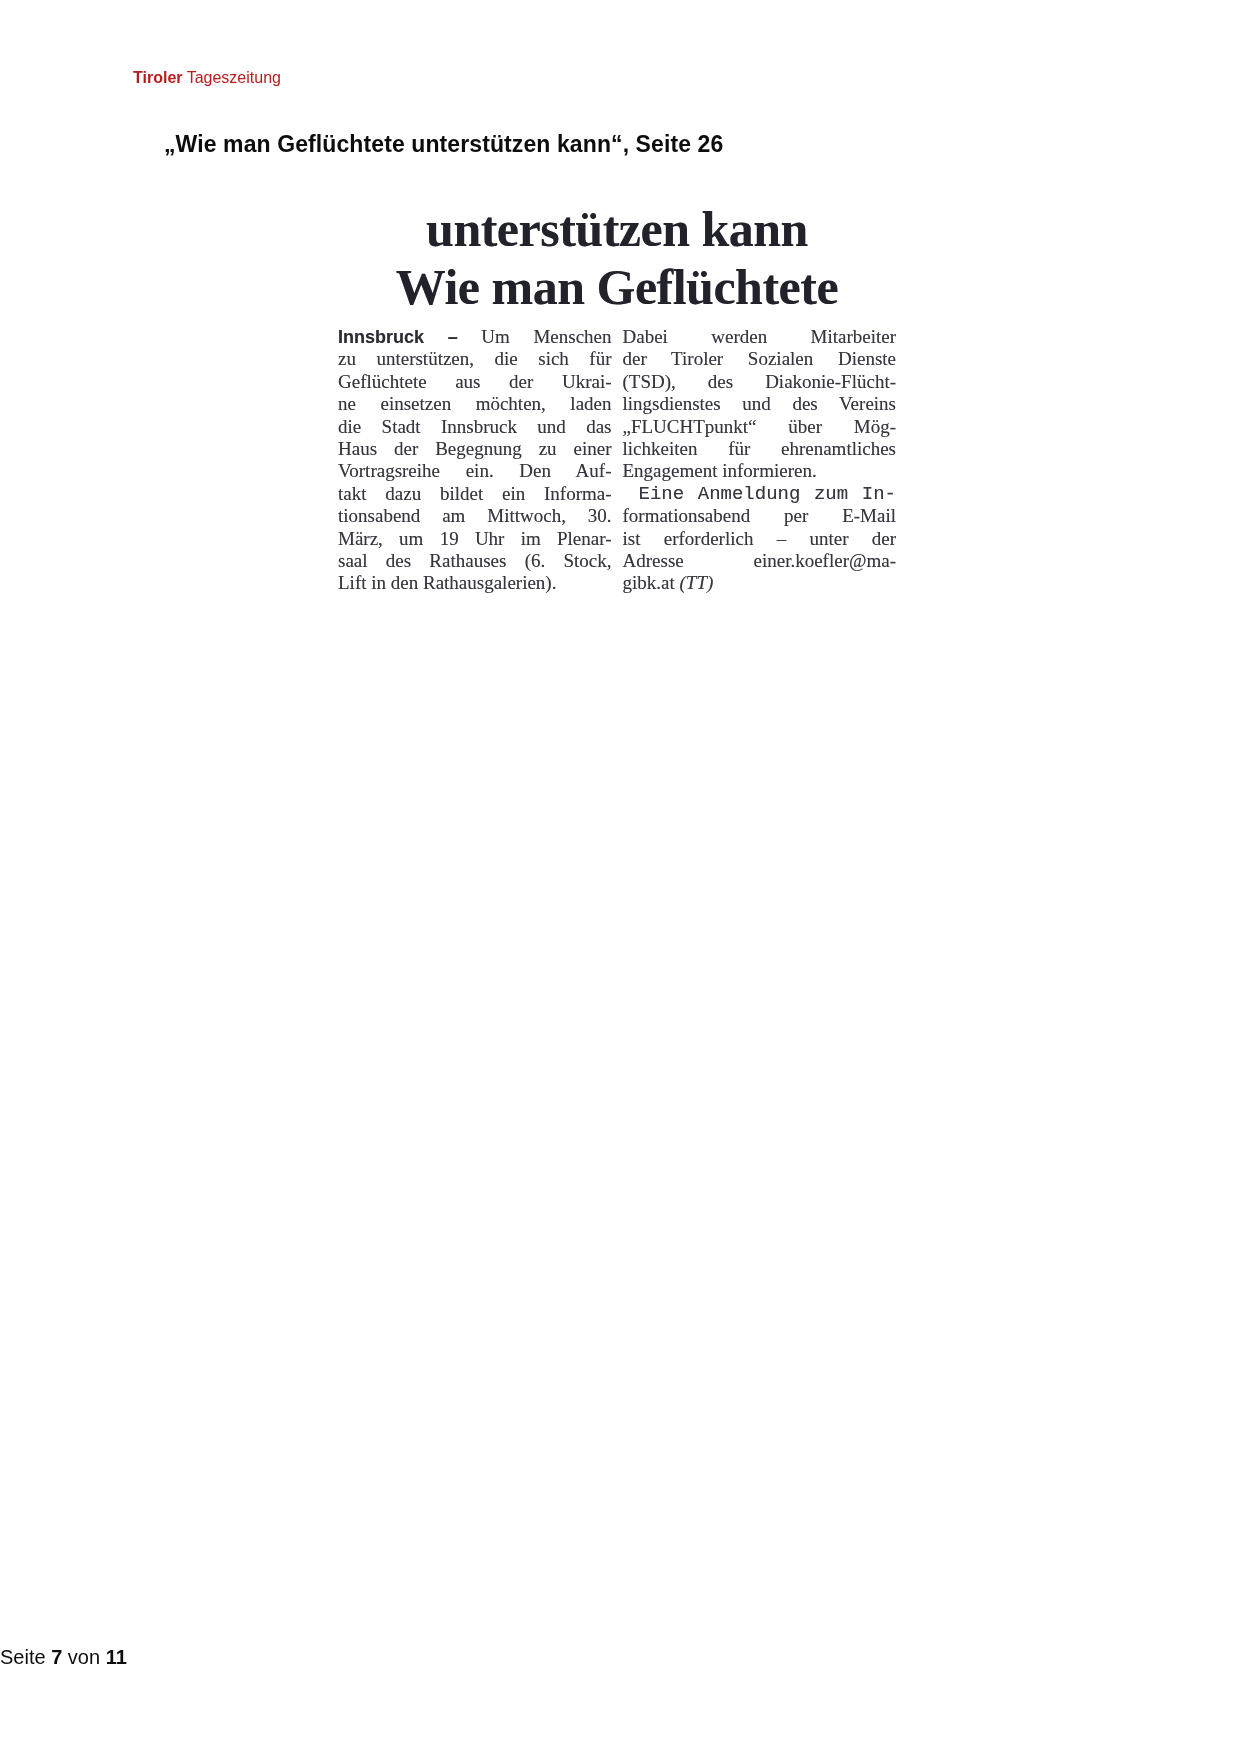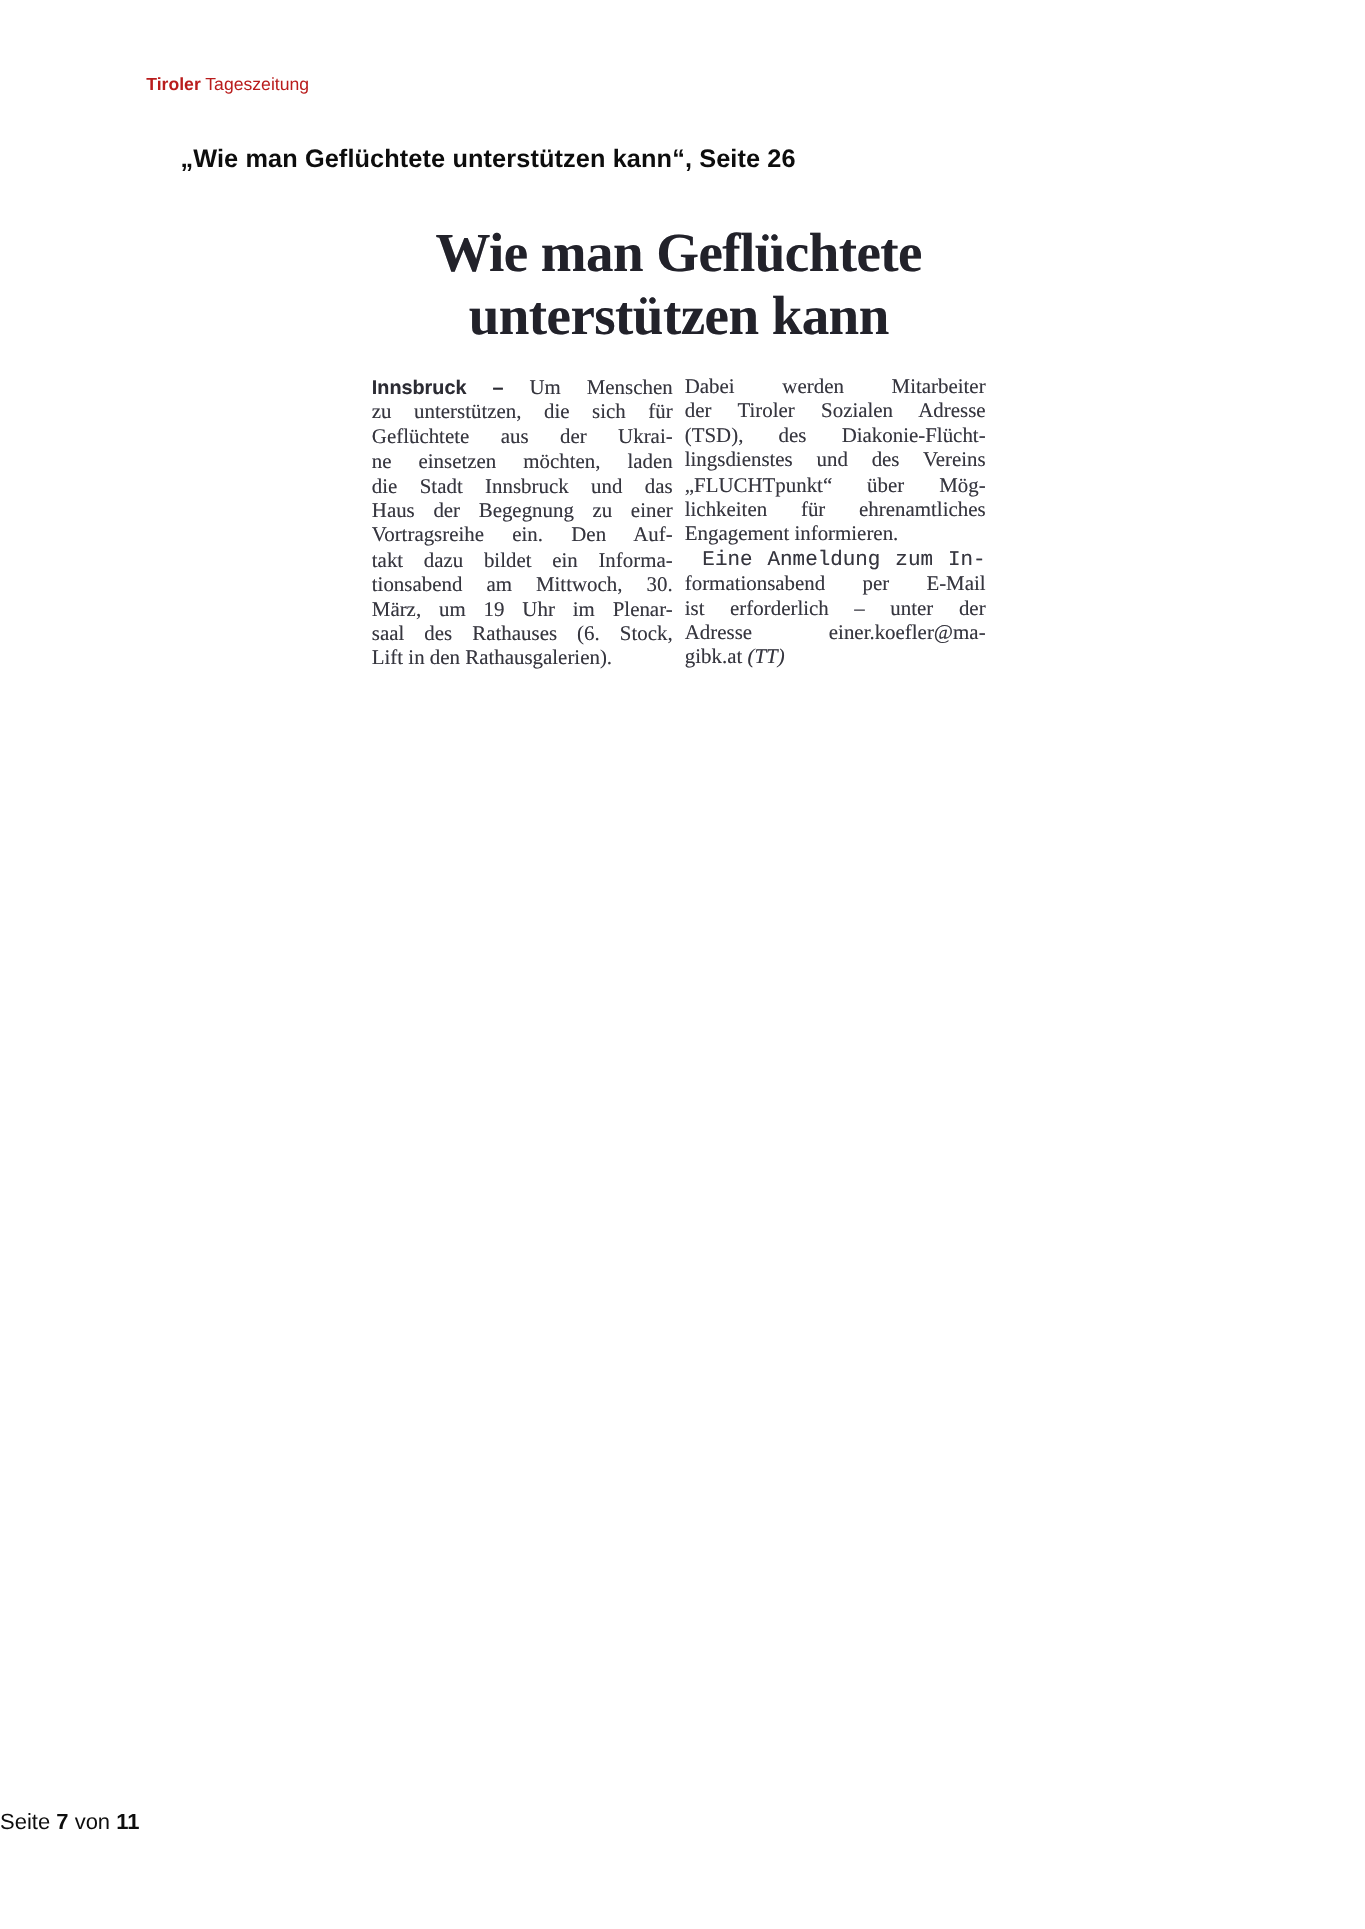--- a/index.html
+++ b/index.html
@@ -53,21 +53,21 @@
     text-align: center;
     font-size: 50px;
     line-height: 58px;
     font-weight: 700;
     color: #22222a;
     letter-spacing: -0.5px;
   }
   .columns {
     display: flex;
     gap: 11px;
-    margin-top: 25px;
+    margin-top: 10px;
   }
   .col {
     flex: 1;
     font-size: 19px;
     line-height: 22.4px;
   }
   .line {
     text-align: justify;
     text-align-last: justify;
   }
@@ -101,43 +101,43 @@
 </style>
 </head>
 <body>
 
 <div class="source-line"><b>Tiroler</b><span> Tageszeitung</span></div>
 
 <div class="doc-heading">„Wie man Geflüchtete unterstützen kann“, Seite 26</div>
 
 <div class="clipping">
   <div class="headline">
+    <div>unterstützen kann</div>
     <div>Wie man Geflüchtete</div>
-    <div>unterstützen kann</div>
   </div>
 
   <div class="columns">
     <div class="col">
       <div class="line"><b class="dateline">Innsbruck –</b><span> Um Menschen</span></div>
       <div class="line">zu unterstützen, die sich für</div>
       <div class="line">Geflüchtete aus der Ukrai-</div>
       <div class="line">ne einsetzen möchten, laden</div>
       <div class="line">die Stadt Innsbruck und das</div>
       <div class="line">Haus der Begegnung zu einer</div>
       <div class="line">Vortragsreihe ein. Den Auf-</div>
       <div class="line">takt dazu bildet ein Informa-</div>
       <div class="line">tionsabend am Mittwoch, 30.</div>
       <div class="line">März, um 19 Uhr im Plenar-</div>
       <div class="line">saal des Rathauses (6. Stock,</div>
       <div class="line noj">Lift in den Rathausgalerien).</div>
     </div>
 
     <div class="col">
       <div class="line">Dabei werden Mitarbeiter</div>
-      <div class="line">der Tiroler Sozialen Adresse</div>
+      <div class="line">der Tiroler Sozialen Dienste</div>
       <div class="line">(TSD), des Diakonie-Flücht-</div>
       <div class="line">lingsdienstes und des Vereins</div>
       <div class="line">„FLUCHTpunkt“ über Mög-</div>
       <div class="line">lichkeiten für ehrenamtliches</div>
       <div class="line noj">Engagement informieren.</div>
       <div class="line indent">Eine Anmeldung zum In-</div>
       <div class="line">formationsabend per E-Mail</div>
       <div class="line">ist erforderlich – unter der</div>
       <div class="line">Adresse einer.koefler@ma-</div>
       <div class="line noj"><span>gibk.at </span><span class="credit">(TT)</span></div>

